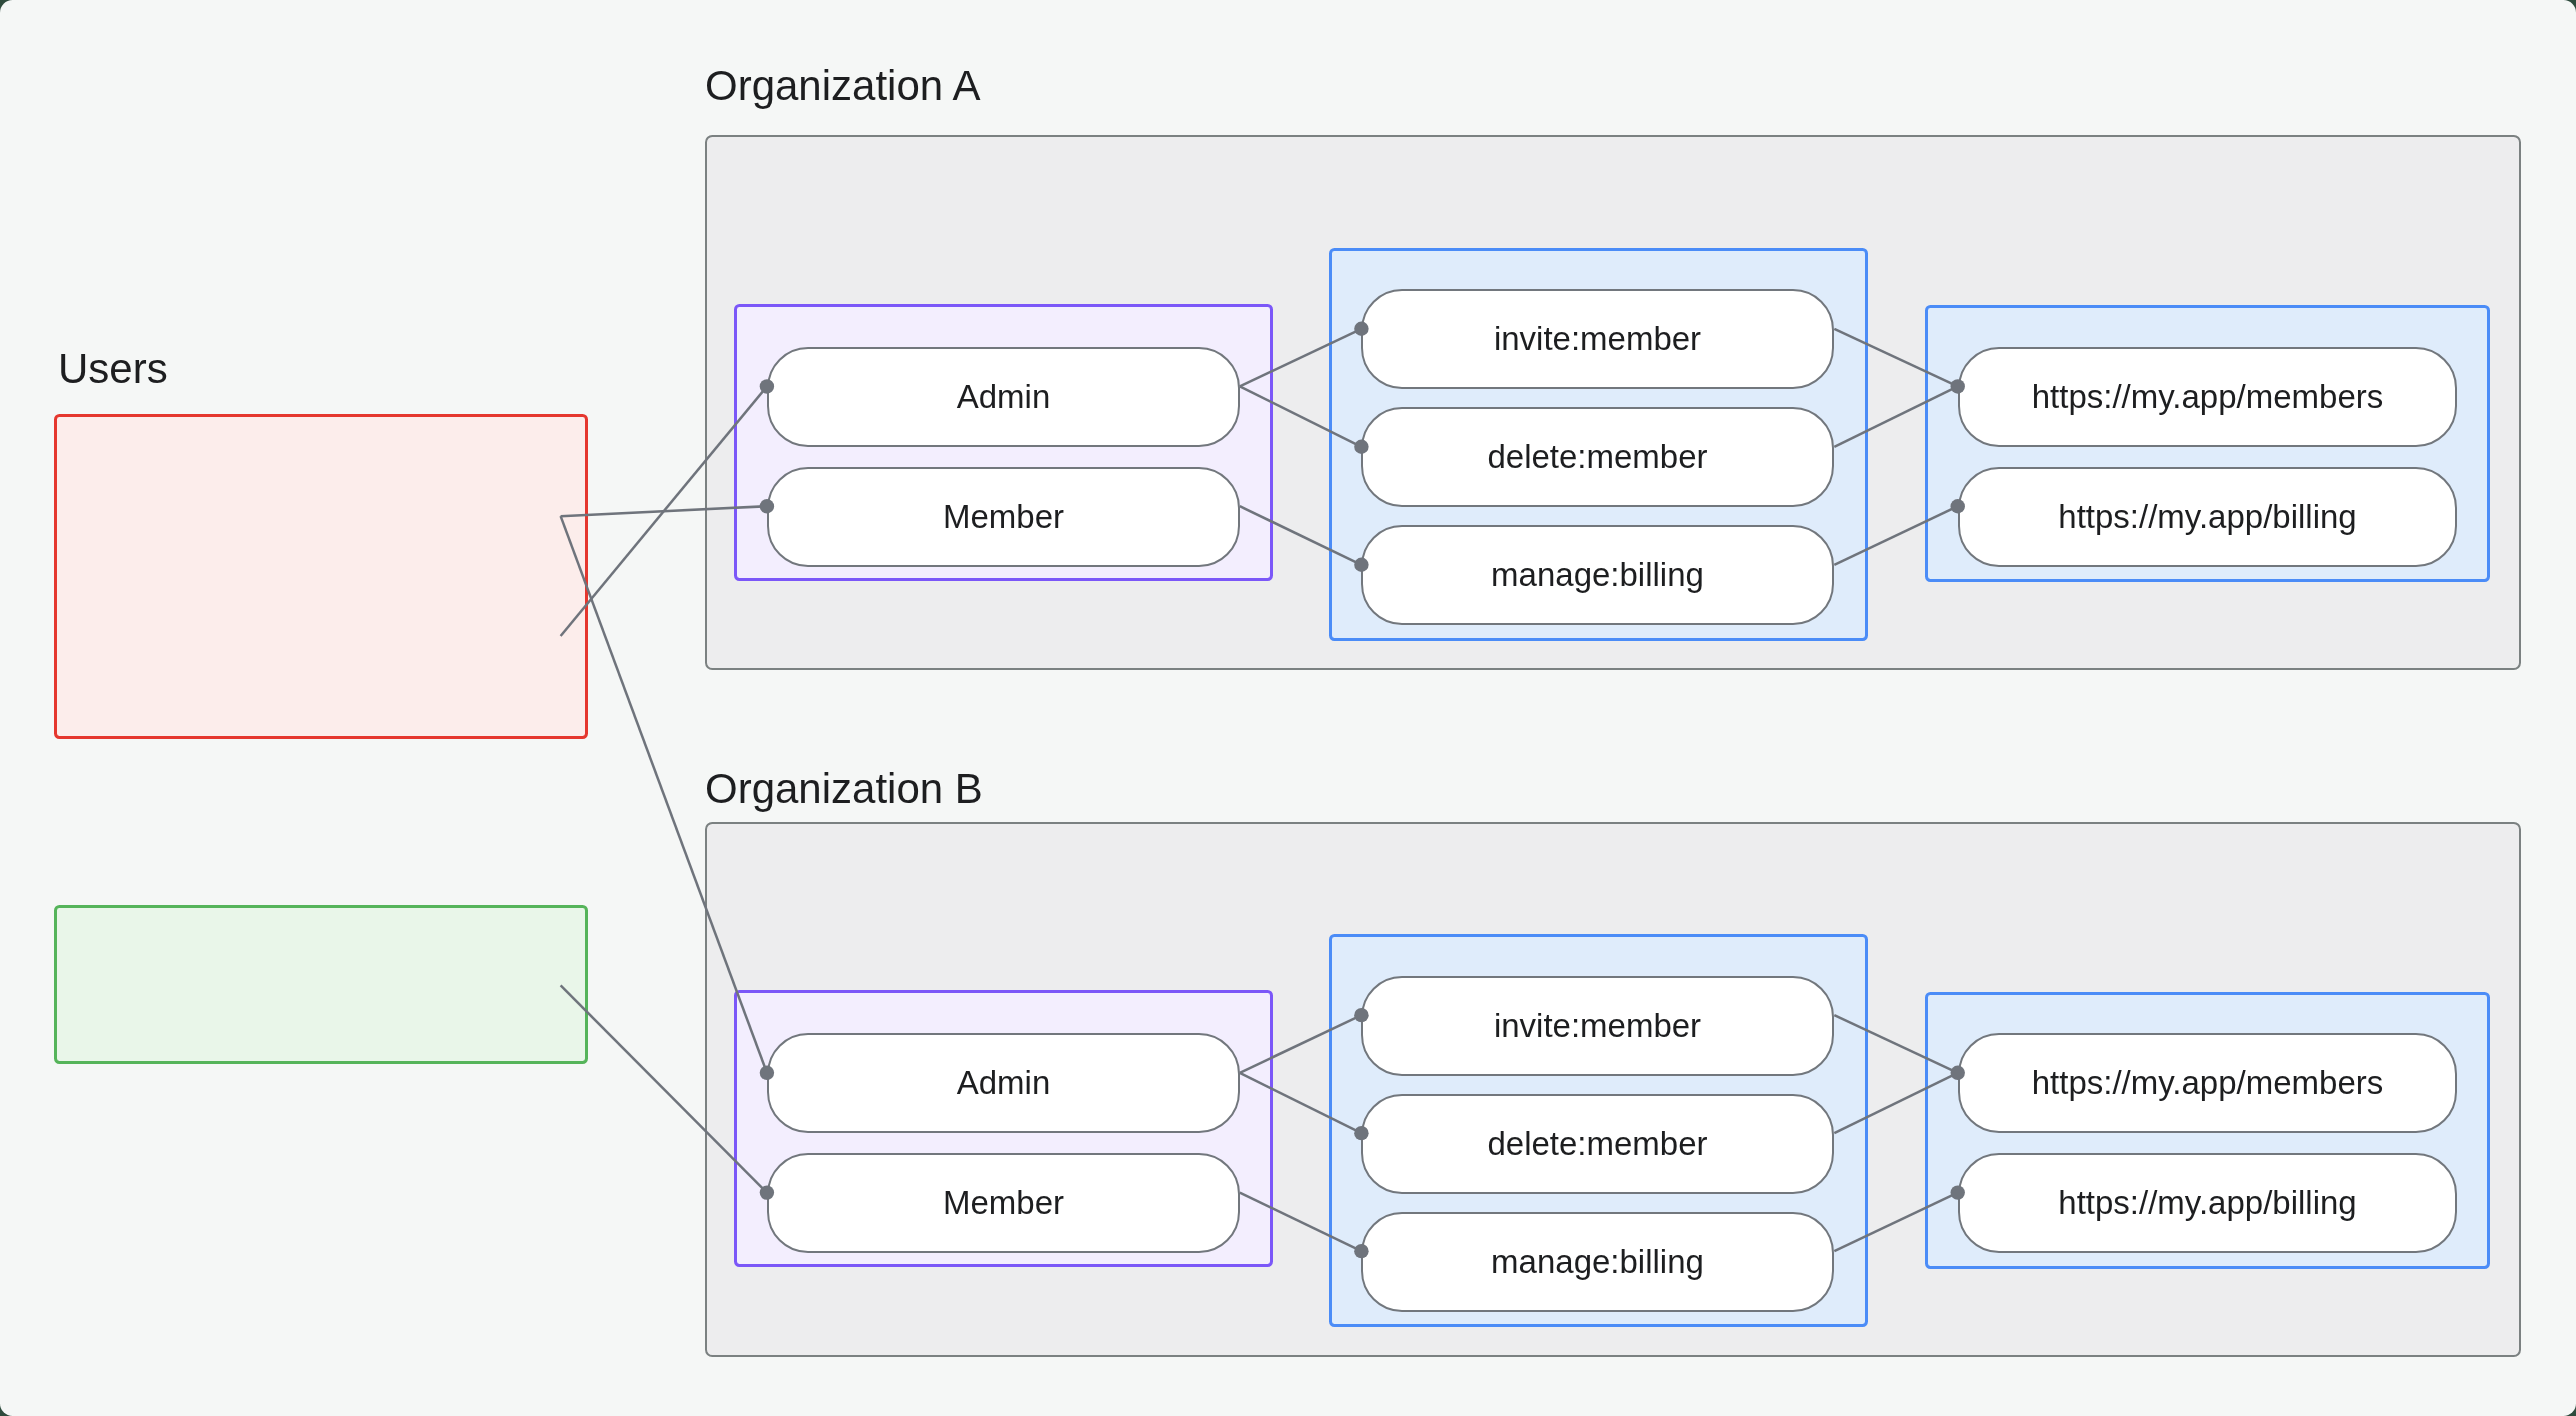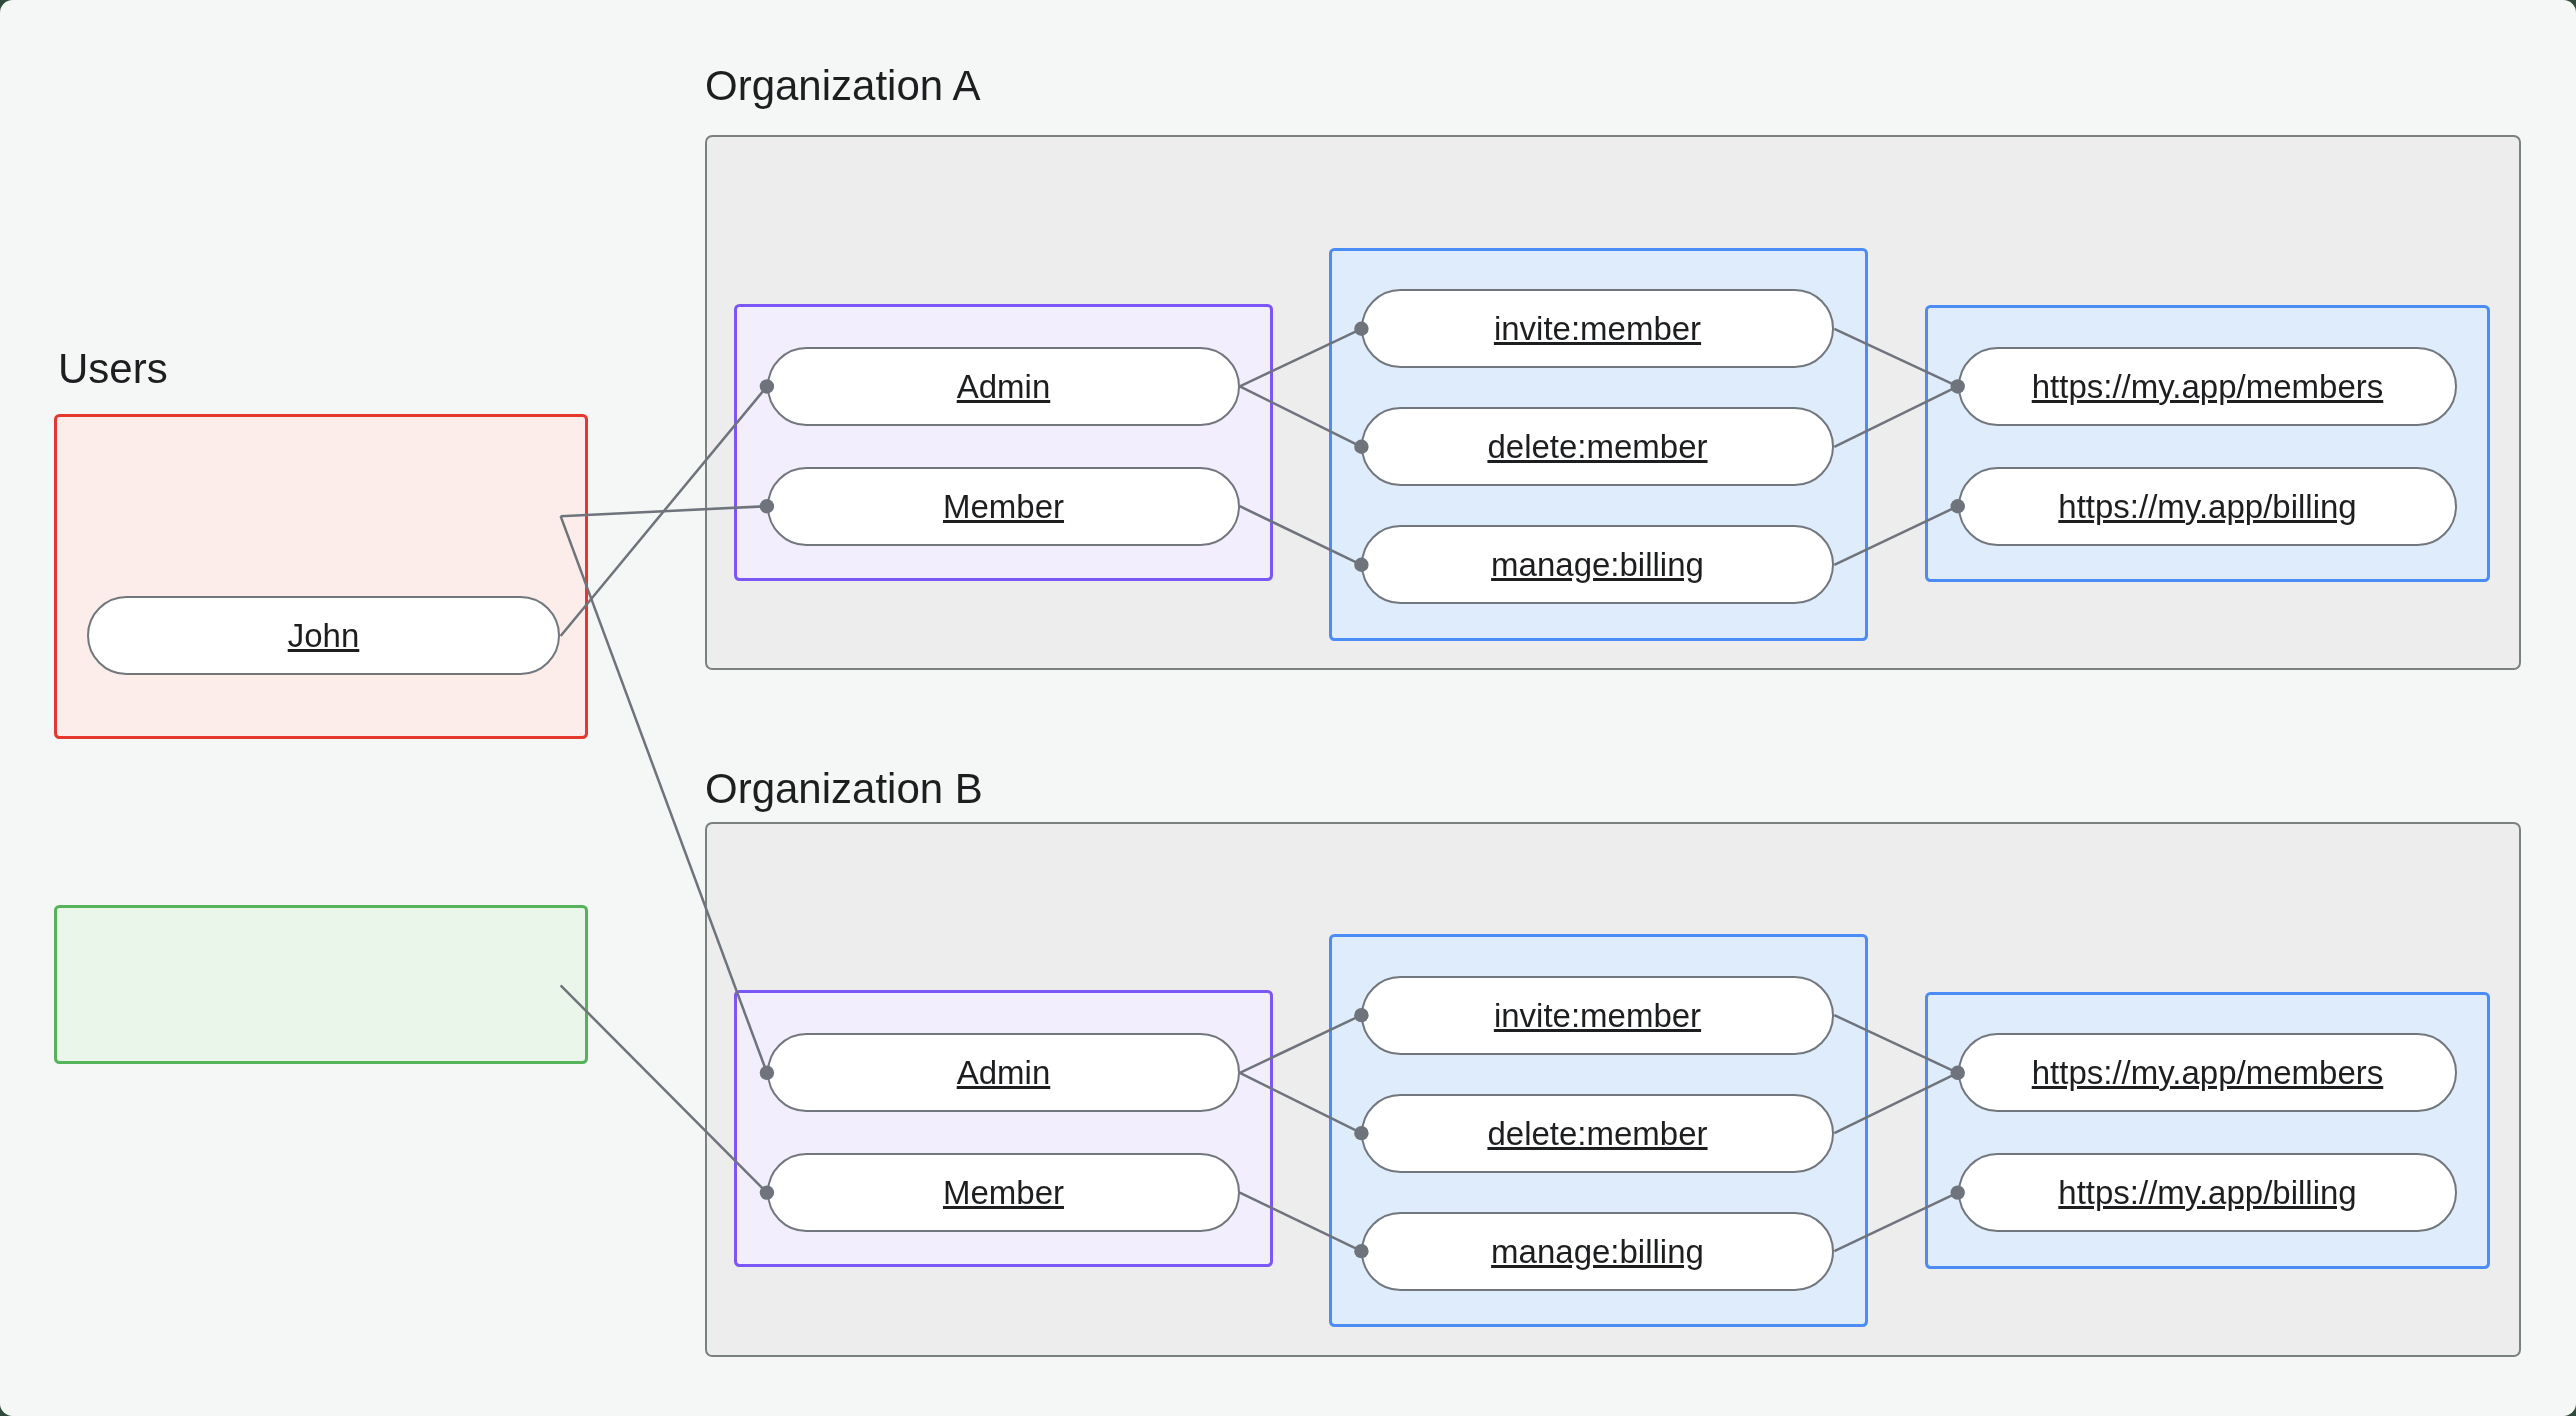--- a/index.html
+++ b/index.html
@@ -16,24 +16,24 @@
     position:absolute;font-size:42px;font-weight:500;color:#1d1e20;
     line-height:1.2;white-space:nowrap;
   }
   .gbox{position:absolute;box-sizing:border-box;}
   .users-box{background:#fcedeb;border:3.6px solid #e5372e;border-radius:5.4px;}
   .m2m-box{background:#e9f6e9;border:3.6px solid #55b45a;border-radius:5.4px;}
   .org-box{background:#ededee;border:2.7px solid #7b8181;border-radius:7.2px;}
   .roles-box{background:#f3eefe;border:3.6px solid #7b57f8;border-radius:5.4px;}
   .blue-box{background:#dfecfb;border:3.6px solid #4b8cf7;border-radius:5.4px;}
   .pill{
-    position:absolute;height:79px;box-sizing:border-box;
+    position:absolute;height:100px;box-sizing:border-box;
     background:#ffffff;border:2.7px solid #72777d;border-radius:41px;
     display:flex;align-items:center;justify-content:center;
-    font-size:33px;font-weight:400;color:#1d1e20;white-space:nowrap;text-decoration:underline;
+    font-size:33px;font-weight:400;color:#1d1e20;white-space:nowrap;
   }
   .wires{position:absolute;left:0;top:0;z-index:4;pointer-events:none;}
   .wire{stroke:#6f747c;stroke-width:2.8;fill:none;}
   .dot{fill:#6f747c;stroke:none;}
   .layer-boxes{z-index:1;} .layer-pills{z-index:3;}
 </style>
 </head>
 <body>
 
 <div class="page">
@@ -56,21 +56,20 @@
   <div class="label" style="left:705px;top:61px;">Organization A</div>
   <div class="label" style="left:734px;top:234px;">Roles</div>
   <div class="label" style="left:1331px;top:177px;">Permissions</div>
   <div class="label" style="left:1925px;top:236px;">API resources</div>
 
   <div class="label" style="left:705px;top:748px;margin-top:16px;">Organization B</div>
   <div class="label" style="left:734px;top:921px;">Roles</div>
   <div class="label" style="left:1331px;top:864px;">Permissions</div>
   <div class="label" style="left:1925px;top:923px;">API resources</div>
 
-  <div class="pill layer-pills" style="left:87px;top:596px;width:473px;">John</div>
 
   <div class="pill layer-pills" style="left:767px;top:347px;width:473px;">Admin</div>
   <div class="pill layer-pills" style="left:767px;top:467px;width:473px;">Member</div>
   <div class="pill layer-pills" style="left:1361px;top:289px;width:473px;">invite:member</div>
   <div class="pill layer-pills" style="left:1361px;top:407px;width:473px;">delete:member</div>
   <div class="pill layer-pills" style="left:1361px;top:525px;width:473px;">manage:billing</div>
   <div class="pill layer-pills" style="left:1958px;top:347px;width:499px;">https://my.app/members</div>
   <div class="pill layer-pills" style="left:1958px;top:467px;width:499px;">https://my.app/billing</div>
 
   <div class="pill layer-pills" style="left:767px;top:1033px;width:473px;">Admin</div>

